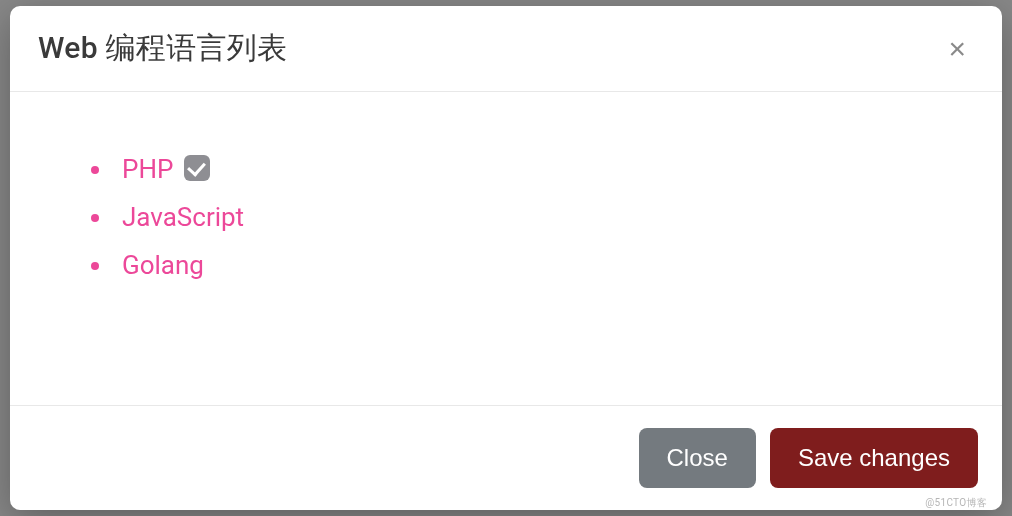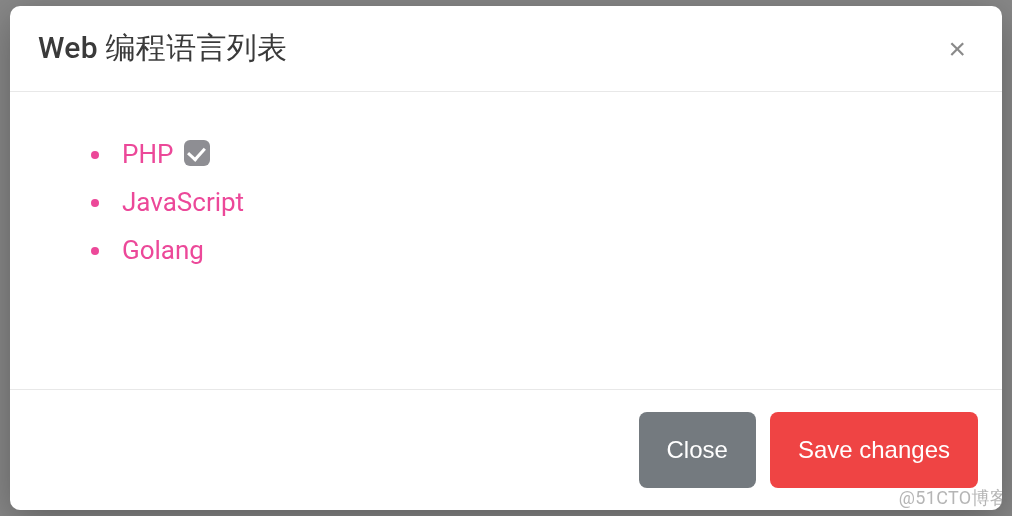--- a/index.html
+++ b/index.html
@@ -1,18 +1,19 @@
 <!DOCTYPE html>
 <html><head>
   <meta charset="utf-8">
   <style>
     * {
       margin: 0;
       padding: 0;
       box-sizing: border-box;
+      gap: 15px;
     }
     body {
       font-family: -apple-system, BlinkMacSystemFont, "Segoe UI", Roboto, "Helvetica Neue", Arial, sans-serif;
       background: #888;
       width: 1012px;
       height: 516px;
       position: relative;
       overflow: hidden;
     }
     .modal {
@@ -87,40 +88,40 @@
     }
     .modal-footer {
       border-top: 1px solid #e8e8e8;
       padding: 22px 24px;
       display: flex;
       justify-content: flex-end;
       gap: 14px;
     }
     .btn {
       font-size: 24px;
-      padding: 24px 28px;
+      padding: 16px 28px;
       border-radius: 8px;
       border: none;
       cursor: pointer;
       font-weight: 400;
       text-align: center;
     }
     .btn-secondary {
       background: #747a7f;
       color: #fff;
     }
     .btn-primary {
-      background: #ef4444;
+      background: #7f1d1d;
       color: #fff;
     }
     .watermark {
       position: absolute;
-      right: 4px;
+      right: 25px;
       bottom: 6px;
-      font-size: 18px;
+      font-size: 10px;
       color: rgba(120,120,120,0.55);
       letter-spacing: 0.3px;
     }
   </style>
 </head>
 <body>
 
 <div class="modal">
   <div class="modal-header">
     <h2 class="modal-title">Web 编程语言列表</h2>

